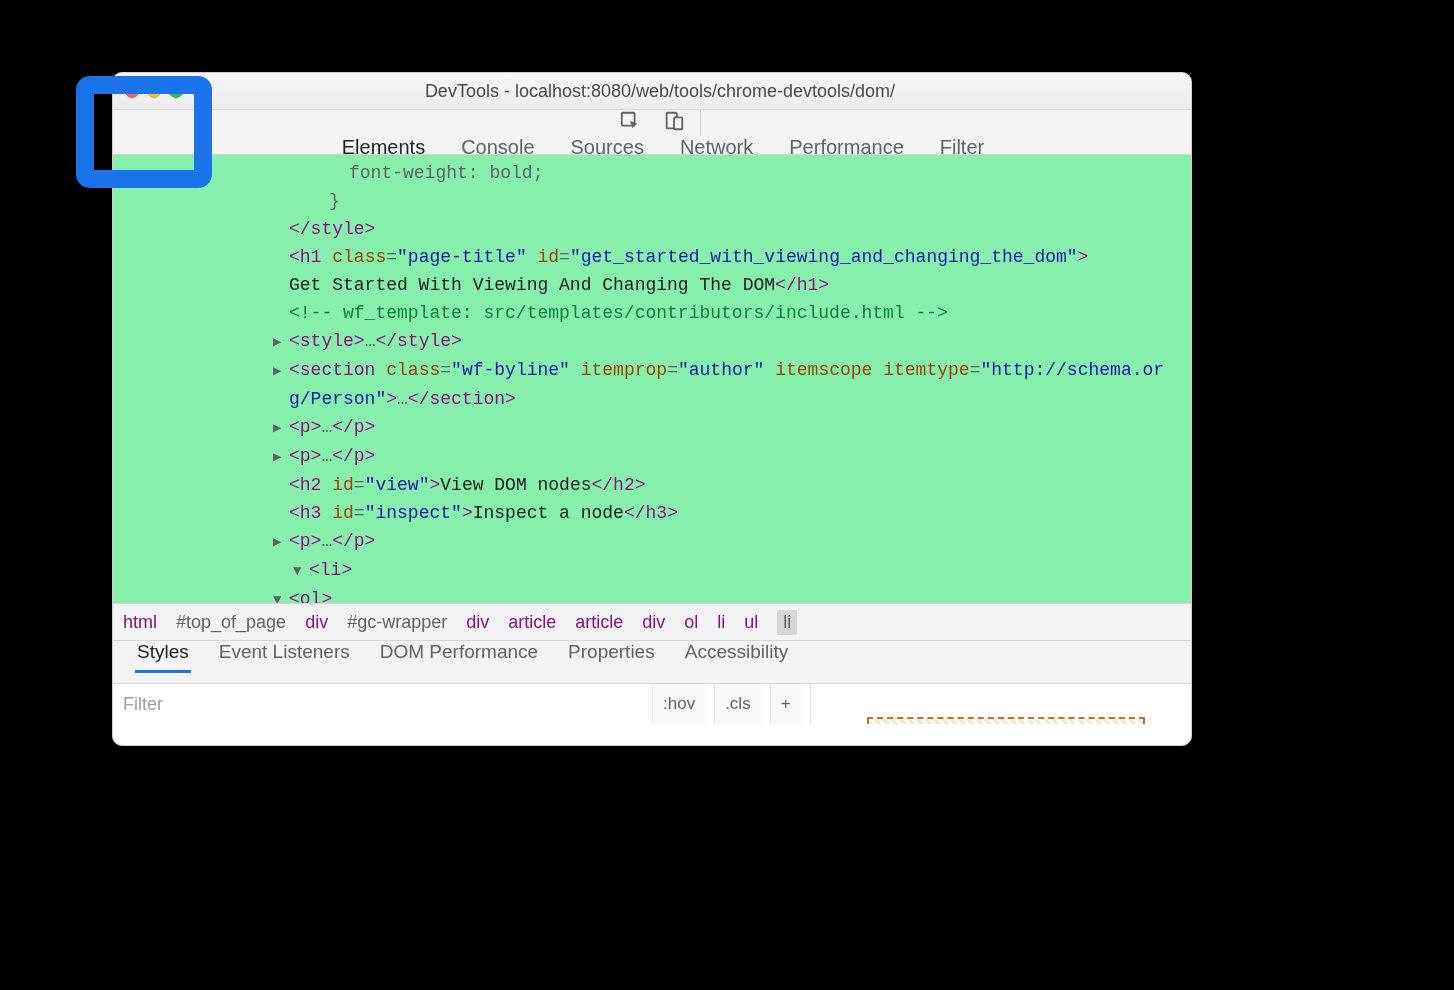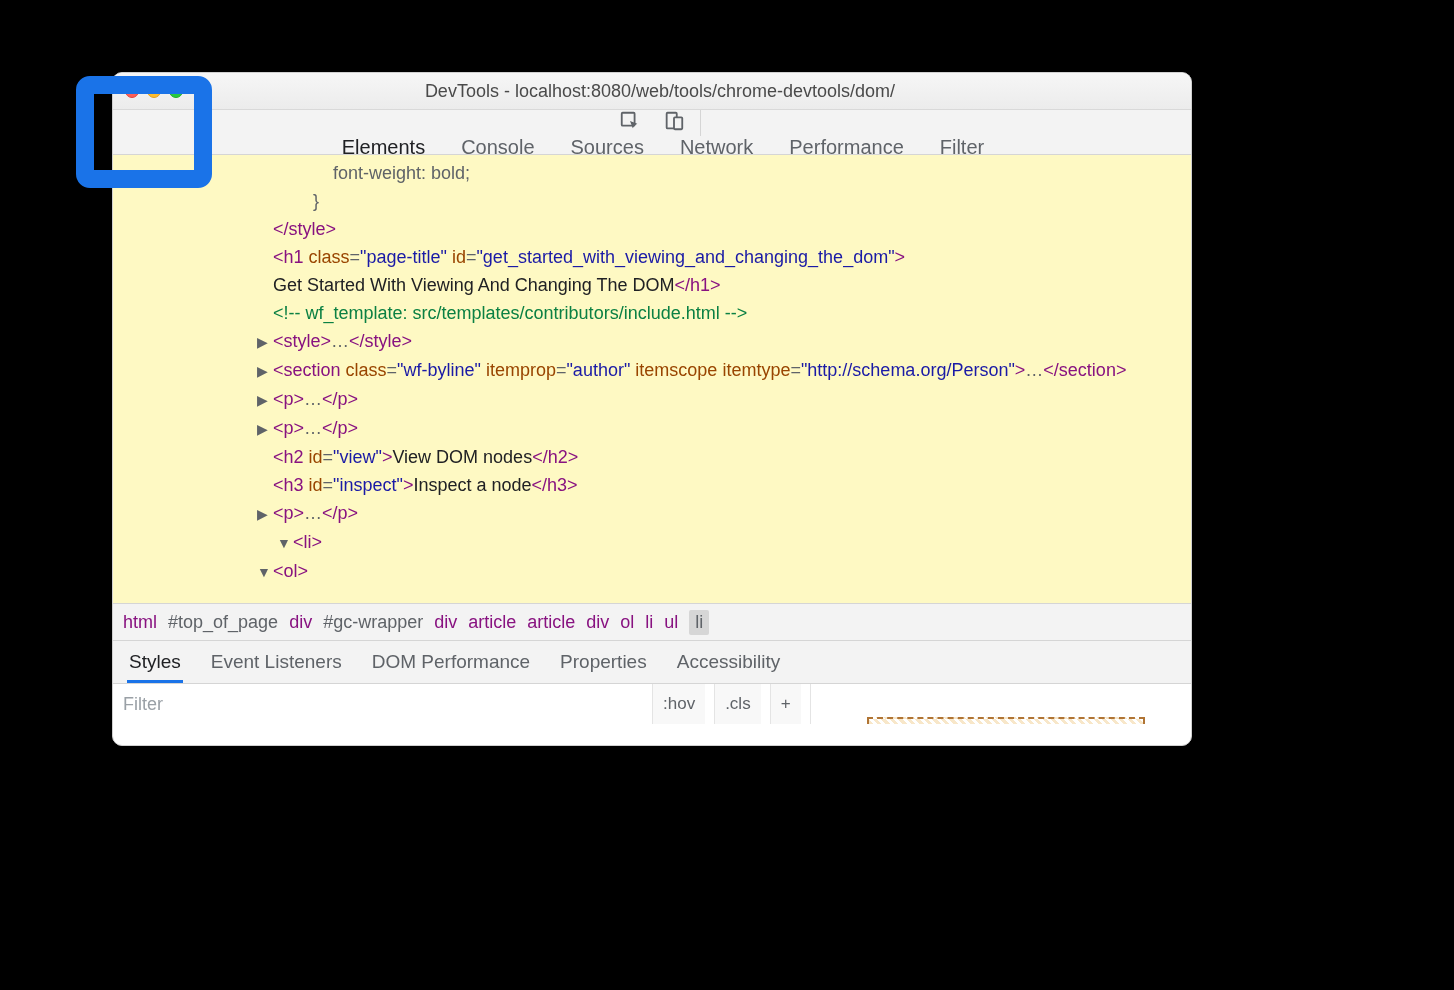--- a/index.html
+++ b/index.html
@@ -24,45 +24,45 @@
 .tab.active{color:#202124;}
 .tab.active::after{content:"";position:absolute;left:-2px;right:-2px;bottom:-1px;height:3px;background:#1a73e8;}
 .tb-right{display:flex;align-items:center;padding-right:10px;gap:14px;color:#5f6368;}
 .more-tabs svg{width:20px;height:20px;}
 .err-badge{display:flex;align-items:center;gap:4px;font-size:18px;color:#5f6368;}
 .err-ico{width:18px;height:18px;border-radius:50%;background:#d93025;display:flex;align-items:center;justify-content:center;color:#fff;font-size:12px;font-weight:bold;}
 .vbar{width:1px;align-self:stretch;background:#d5d5d5;margin:8px 4px;}
 .kebab{font-size:22px;color:#5f6368;line-height:1;}
 
 
-.panel{height:448px;overflow:hidden;position:relative;font-family:Liberation Sans, sans-serif;font-size:18px;line-height:28px;background:#fef9c3;}
+.panel{height:448px;overflow:hidden;position:relative;font-family:Liberation Mono, monospace;font-size:18px;line-height:28px;background:#86efac;padding-left:16px;}
 .panel-inner{padding:4px 14px 4px 40px;}
 
 
 .t{color:#881280;} 
 .a{color:#994500;} 
 .v{color:#1a1aa6;} 
 .txt{color:#202124;}
 .cmt{color:#0b8043;}
 .grey{color:#5f6368;}
 .caret{display:inline-block;width:10px;color:#5f6368;margin-left:-16px;margin-right:6px;font-size:14px;}
 .row{white-space:pre-wrap;word-break:break-all;position:relative;}
 .ind18{padding-left:180px;}
 .ind16{padding-left:160px;}
 .ind14{padding-left:140px;}
 .ind12{padding-left:120px;}
 
 
-.crumbs{height:36px;background:#f3f3f3;border-top:1px solid #d5d5d5;display:flex;align-items:center;padding:0 10px;gap:11px;font-size:18px;color:#5f6368;}
+.crumbs{height:36px;background:#f3f3f3;border-top:1px solid #d5d5d5;display:flex;align-items:center;padding:0 10px;gap:19px;font-size:18px;color:#5f6368;}
 .crumb{cursor:pointer;}
 .crumb.t{color:#881280;}
 .crumb.sel{background:#d6d6d6;padding:2px 6px;border-radius:2px;color:#5f6368;}
 
 
-.subtabs{height:42px;background:#f3f3f3;border-top:1px solid #d5d5d5;display:flex;align-items:center;gap:30px;padding-left:16px;position:relative;font-size:19px;color:#5f6368;}
+.subtabs{height:42px;background:#f3f3f3;border-top:1px solid #d5d5d5;display:flex;align-items:flex-start;gap:30px;padding-left:24px;position:relative;font-size:19px;color:#5f6368;}
 .subtab{cursor:pointer;position:relative;}
 .subtab.active{color:#202124;}
 .subtab.active::after{content:"";position:absolute;left:-2px;right:-2px;bottom:-10px;height:3px;background:#1a73e8;}
 
 
 .filterrow{height:40px;border-top:1px solid #d5d5d5;display:flex;align-items:stretch;background:#fff;gap:9px;}
 .filter-input{flex:0 0 510px;border:none;padding:0 10px;font-size:18px;color:#5f6368;background:#fff;outline:none;}
 .filter-input::placeholder{color:#9aa0a6;}
 .filter-btn{display:flex;align-items:center;padding:0 10px;border-left:1px solid #e4e4e4;color:#5f6368;font-size:17px;cursor:pointer;background:#f8f8f8;}
 .filter-gap{flex:1;border-left:1px solid #e4e4e4;background:#fff;}

